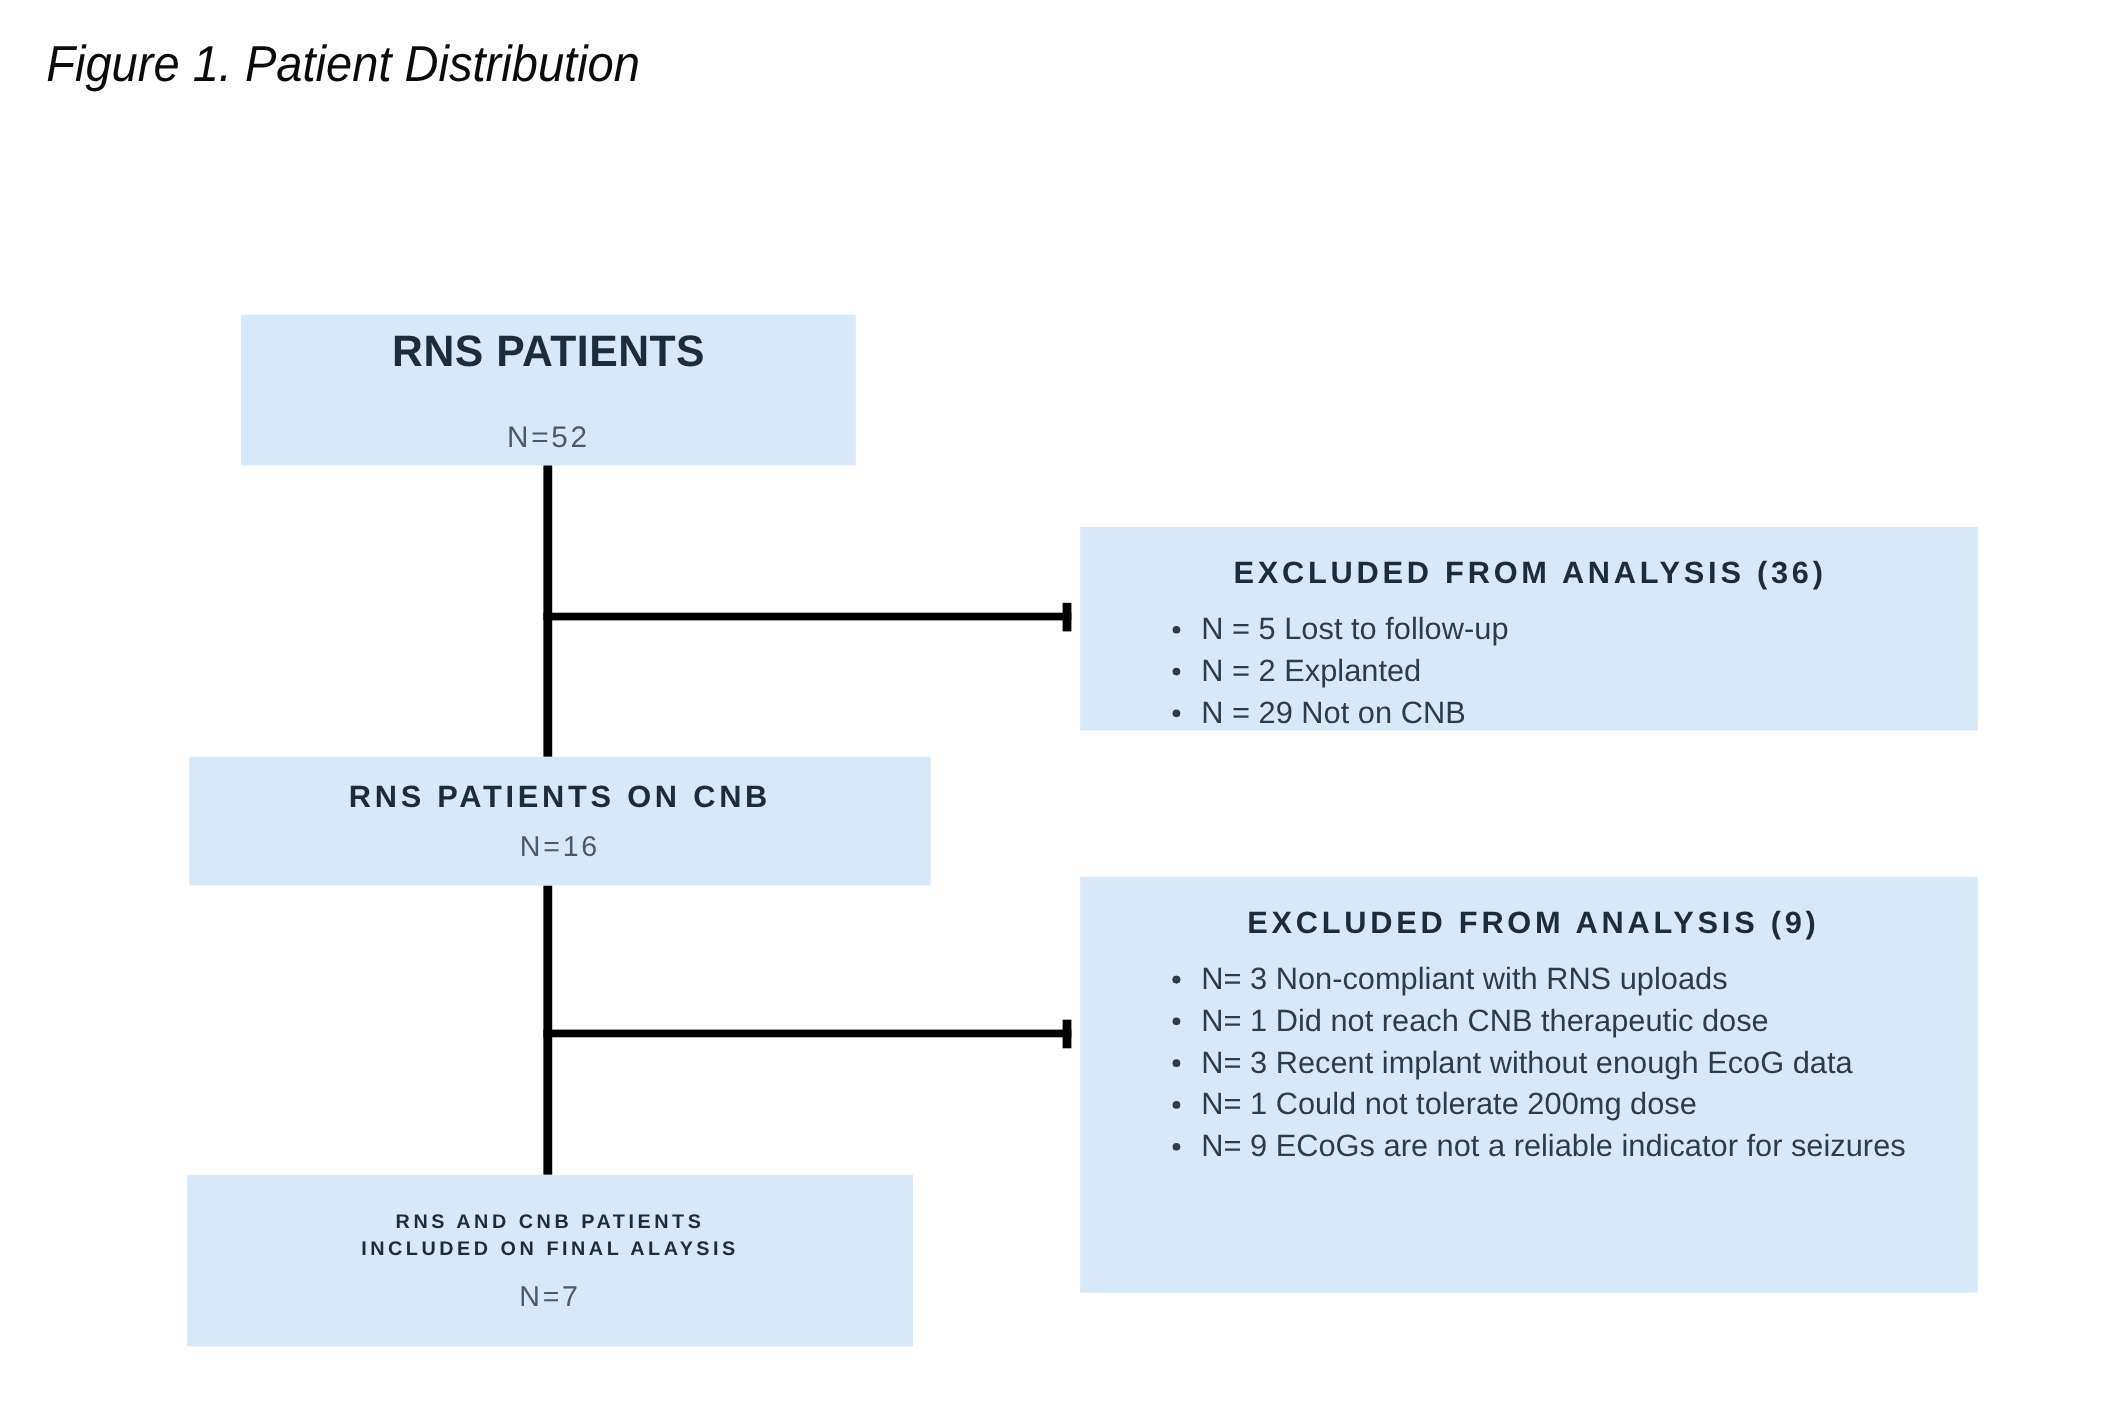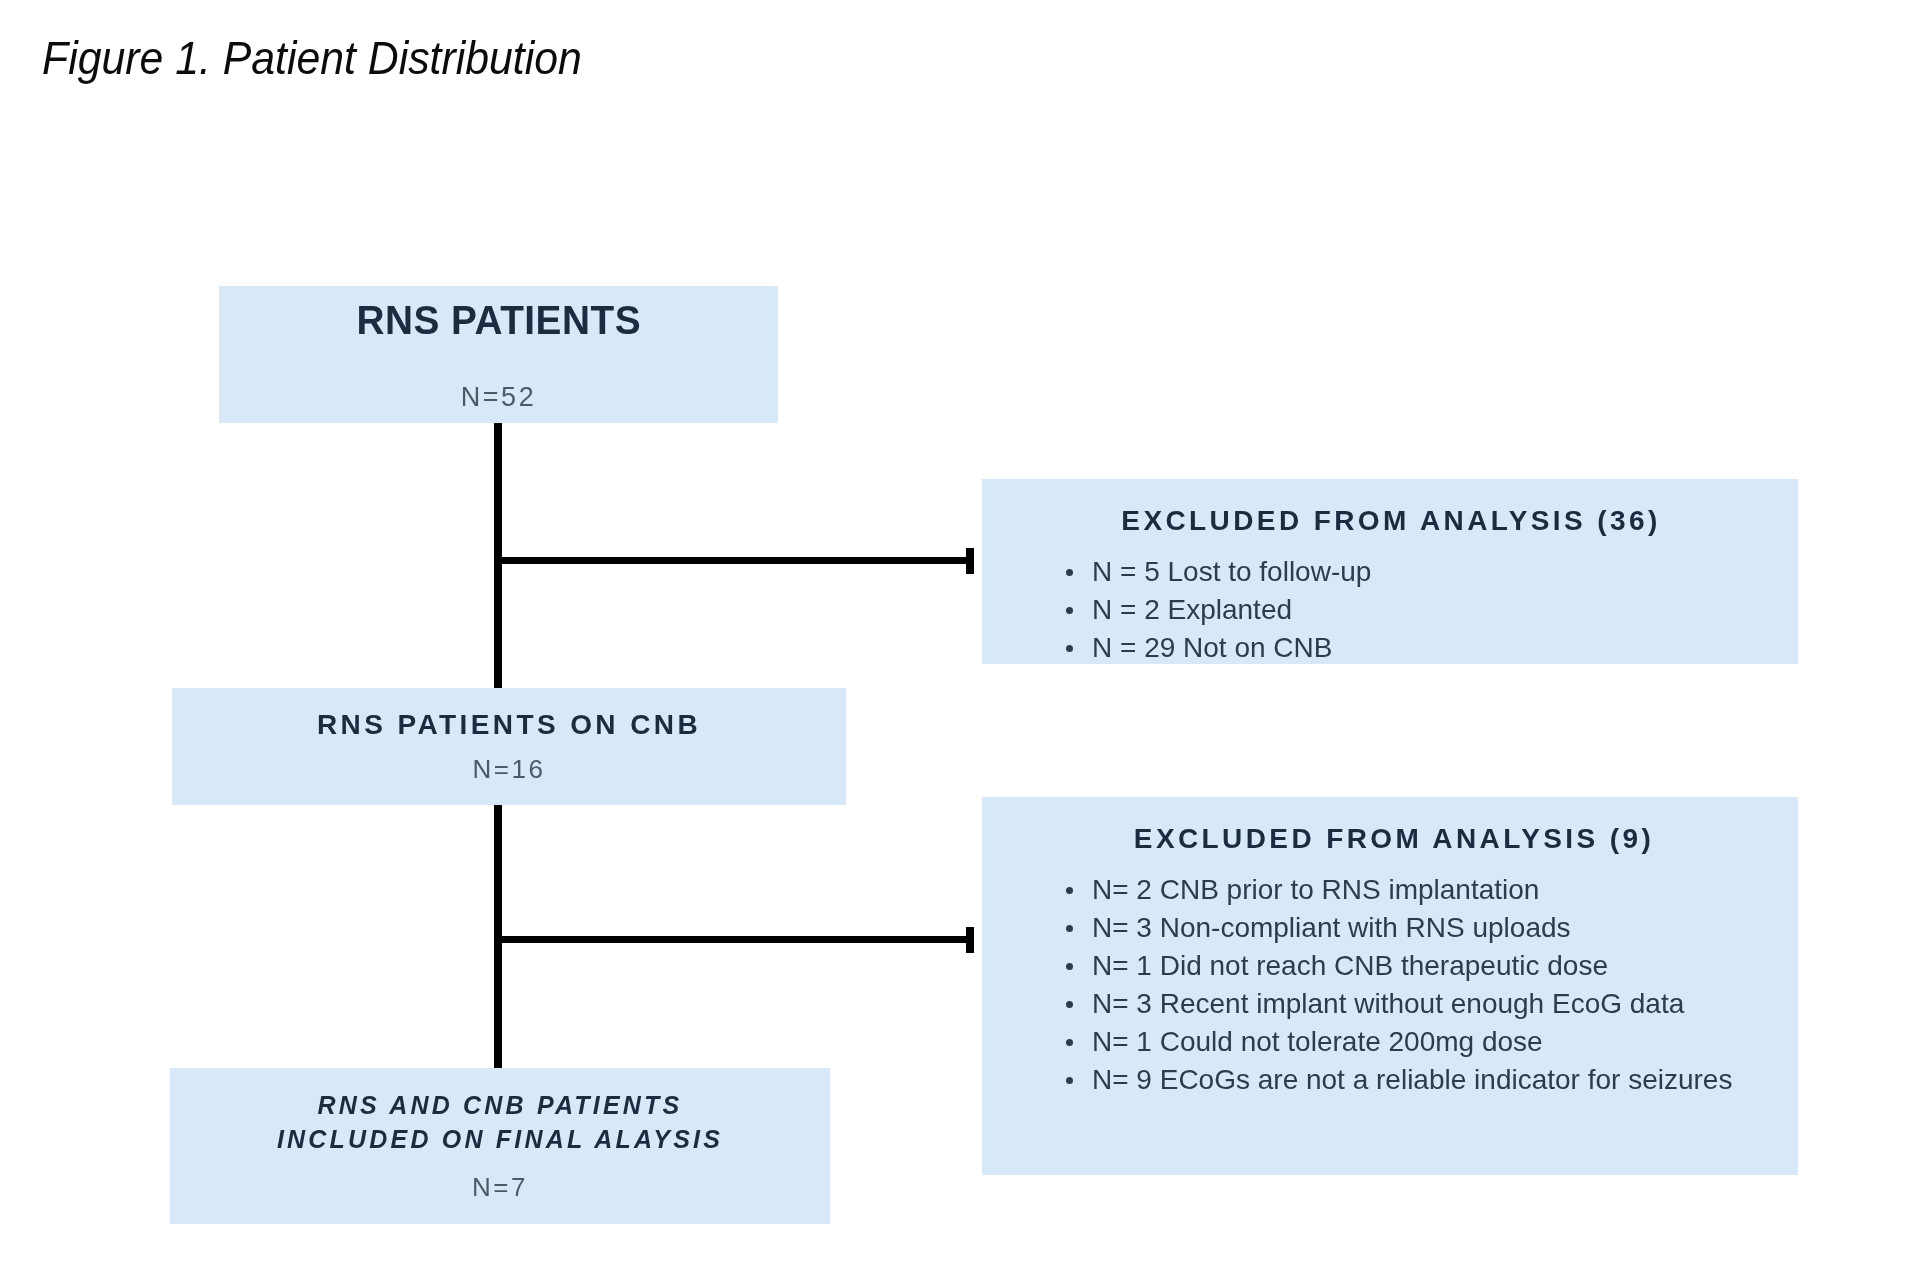--- a/index.html
+++ b/index.html
@@ -104,24 +104,23 @@
   }
 
   
   #box-final-analysis {
     left: 170px;
     top: 1068px;
     width: 660px;
     height: 156px;
   }
   #box-final-analysis .box-title {
-    font-size: 25px;
+    font-size: 18px;
     letter-spacing: 3.2px;
     line-height: 1.35;
-    font-style: italic;
   }
   #box-final-analysis .box-count {
     font-size: 26px;
     margin-top: 16px;
   }
 
   
   .exclusion-box {
     position: absolute;
     background: #d7e8f8;
@@ -273,21 +272,20 @@
   <div class="flow-box" id="box-rns-on-cnb">
     <div class="box-title">RNS PATIENTS ON CNB</div>
     <div class="box-count">N=16</div>
   </div>
 
   <div class="exclusion-box" id="box-excluded-9">
     <div class="exclusion-title">EXCLUDED FROM ANALYSIS (9)</div>
     <ul class="exclusion-list">
       <li>
         <span class="bullet-dot"></span>
-        <span>N= 2 CNB prior to RNS implantation</span>
       </li>
       <li>
         <span class="bullet-dot"></span>
         <span>N= 3 Non-compliant with RNS uploads</span>
       </li>
       <li>
         <span class="bullet-dot"></span>
         <span>N= 1 Did not reach CNB therapeutic dose</span>
       </li>
       <li>

